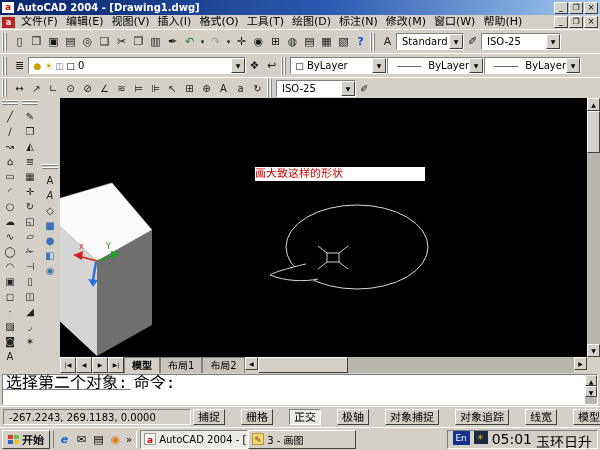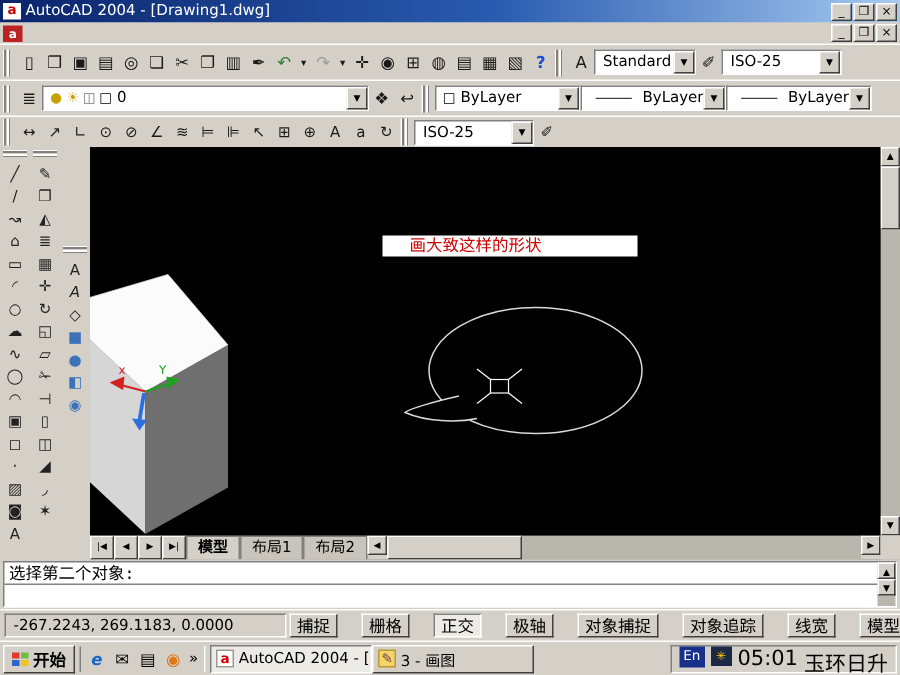--- a/index.html
+++ b/index.html
@@ -5,21 +5,21 @@
   *{box-sizing:border-box;margin:0;padding:0;user-select:none}
   html,body{width:600px;height:450px;overflow:hidden}
   body{display:flex;flex-direction:column;background:#d4d0c8;
        font-family:"DejaVu Sans","Liberation Sans",sans-serif;font-size:11px;color:#000}
 
   
   .titlebar{height:15px;flex:0 0 15px;display:flex;align-items:center;padding:0 2px;
             background:linear-gradient(90deg,#0a246a 0%,#2a5bb0 55%,#a6caf0 100%);color:#fff}
   .title-ico{width:12px;height:11px;background:#fff;color:#c00;font-weight:bold;font-size:9px;
              line-height:11px;text-align:center;margin-right:3px;flex:0 0 auto}
-  .title-text{flex:1;font-weight:normal;font-size:10px;white-space:nowrap;overflow:hidden}
+  .title-text{flex:1;font-weight:bold;font-size:10px;white-space:nowrap;overflow:hidden}
   .cbtn{width:14px;height:12px;background:#d4d0c8;border:1px solid;border-color:#fff #404040 #404040 #fff;
         color:#000;font-size:8px;line-height:9px;text-align:center;margin-left:1px;flex:0 0 auto}
 
   
   .menubar{height:14px;flex:0 0 14px;display:flex;align-items:center;padding:0 2px;background:#d4d0c8}
   .menu-ico{width:13px;height:11px;background:#b22;color:#fff;font-size:8px;font-weight:bold;
             line-height:11px;text-align:center;margin-right:2px}
   .menus{display:flex;height:14px;align-items:center}
   .menu-item{padding:0 4px;line-height:14px;white-space:nowrap;font-size:11px}
   .mdi-btns{margin-left:auto;display:flex}
@@ -55,22 +55,22 @@
          background:linear-gradient(#fff 0 1px,#808080 1px 2px,#d4d0c8 2px 3px,#fff 3px 4px,#808080 4px 5px,#d4d0c8 5px)}
   .vbtn{width:18px;height:15px;display:flex;align-items:center;justify-content:center;
         font-size:10px;color:#222;flex:0 0 auto}
   .shadecol{padding-top:66px}
   .c-shade{color:#3c73b8}.it{font-style:italic}
 
   .canvas-wrap{flex:1;display:flex;flex-direction:column;min-width:0;background:#000}
   .canvas-row{flex:1;display:flex;min-height:0}
   .drawing{flex:1;position:relative;background:#000;overflow:hidden}
   .drawing svg{position:absolute;left:0;top:0;width:100%;height:100%}
-  .annotation{position:absolute;left:195px;top:59px;width:170px;height:14px;background:#fff;
-              color:#c00;font-size:11px;line-height:14px;padding-left:18px;white-space:nowrap;overflow:hidden}
+  .annotation{position:absolute;left:195px;top:69px;width:170px;height:14px;background:#fff;
+              color:#c00;font-size:11px;line-height:14px;padding-left:0;white-space:nowrap;overflow:hidden}
 
   .vscroll{width:13px;flex:0 0 13px;display:flex;flex-direction:column;background:#b9b6ae}
   .sbtn{width:13px;height:13px;flex:0 0 auto;background:#d4d0c8;border:1px solid;
         border-color:#fff #404040 #404040 #fff;font-size:6px;line-height:11px;text-align:center;color:#000}
   .vthumb{height:42px;flex:0 0 auto;background:#d4d0c8;border:1px solid;border-color:#fff #404040 #404040 #fff}
   .vtrack{flex:1;background:#b9b6ae}
 
   .tabrow{height:16px;flex:0 0 16px;display:flex;align-items:stretch;background:#d4d0c8}
   .tnav{width:16px;flex:0 0 auto;background:#d4d0c8;border:1px solid;border-color:#fff #404040 #404040 #fff;
         font-size:6px;text-align:center;line-height:14px;color:#000}
@@ -79,21 +79,21 @@
        border-bottom:none;white-space:nowrap}
   .tab.active{background:#d4d0c8;font-weight:bold}
   .hscroll{flex:1;display:flex;min-width:0}
   .hthumb{width:90px;flex:0 0 auto;background:#d4d0c8;border:1px solid;border-color:#fff #404040 #404040 #fff}
   .htrack{flex:1;background:#b9b6ae}
   .corner{width:13px;flex:0 0 13px;background:#d4d0c8}
 
   
   .cmdwin{height:33px;flex:0 0 33px;background:#d4d0c8;padding:1px 2px;display:flex}
   .cmd-box{flex:1;display:flex;background:#fff;border:1px solid;border-color:#808080 #fff #fff #808080}
-  .cmd-lines{flex:1;display:flex;flex-direction:column;font-family:"DejaVu Sans Mono","Liberation Mono",monospace;font-size:11px}
+  .cmd-lines{flex:1;display:flex;font-family:"DejaVu Sans Mono","Liberation Mono",monospace;font-size:16px}
   .cmd-line{height:15px;line-height:15px;padding:0 3px;white-space:nowrap}
   .cmd-line.hist{border-bottom:1px solid #808080}
   .cmd-scroll{width:12px;display:flex;flex-direction:column;background:#b9b6ae}
   .cmd-scroll .sbtn{width:12px;height:11px}
 
   
   .statusbar{height:21px;flex:0 0 21px;display:flex;align-items:center;gap:2px;padding:0 3px;background:#d4d0c8;border-top:1px solid #fff}
   .coords{width:188px;flex:0 0 auto;height:16px;line-height:15px;font-size:10px;padding-left:5px;
           border:1px solid;border-color:#808080 #fff #fff #808080;white-space:nowrap}
   .toggles{display:flex;gap:16px}
@@ -135,20 +135,34 @@
 <div class="titlebar">
   <span class="title-ico">a</span>
   <span class="title-text">AutoCAD 2004 - [Drawing1.dwg]</span>
   <span class="cbtn">_</span>
   <span class="cbtn">❐</span>
   <span class="cbtn">×</span>
 </div>
 
 <div class="menubar">
   <span class="menu-ico">a</span>
+  <div class="menus">
+
+  <span class="menu-item">文件(F)</span>
+      <span class="menu-item">编辑(E)</span>
+      <span class="menu-item">视图(V)</span>
+      <span class="menu-item">插入(I)</span>
+      <span class="menu-item">格式(O)</span>
+      <span class="menu-item">工具(T)</span>
+      <span class="menu-item">绘图(D)</span>
+      <span class="menu-item">标注(N)</span>
+      <span class="menu-item">修改(M)</span>
+      <span class="menu-item">窗口(W)</span>
+      <span class="menu-item">帮助(H)</span>
+    </div>
   <span class="mdi-btns">
     <span class="cbtn">_</span>
     <span class="cbtn">❐</span>
     <span class="cbtn">×</span>
   </span>
 </div>
 
 <div class="trow r1">
   <span class="grip"></span>
   <div class="tbar">
@@ -370,20 +384,21 @@
       </div>
       <span class="corner"></span>
     </div>
   </div>
 </div>
 
 <div class="cmdwin">
   <div class="cmd-box">
     <div class="cmd-lines">
       <div class="cmd-line hist">选择第二个对象:</div>
+      <div class="cmd-line">命令:</div>
     </div>
     <div class="cmd-scroll">
       <span class="sbtn">▲</span>
       <span class="sbtn">▼</span>
     </div>
   </div>
 </div>
 
 <div class="statusbar">
   <span class="coords">-267.2243, 269.1183, 0.0000</span>

